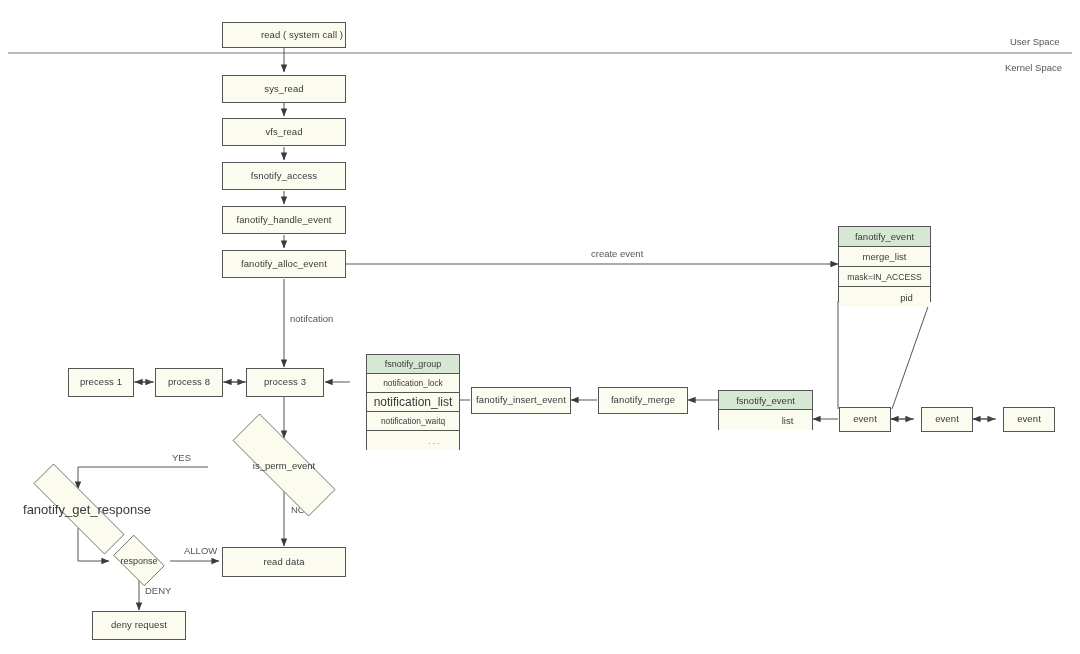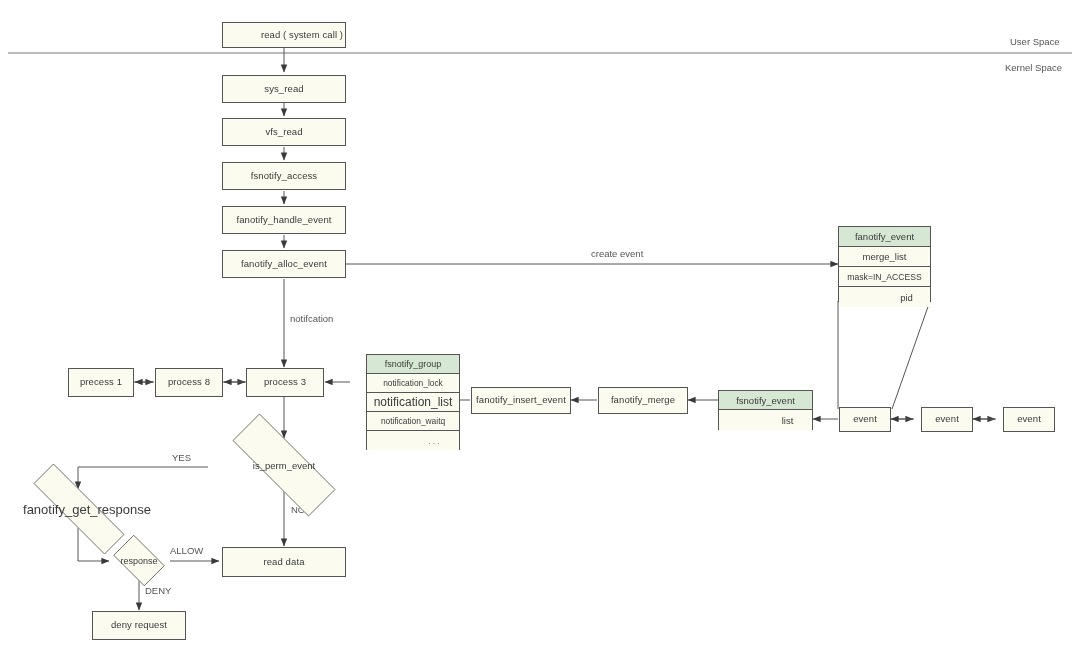--- a/index.html
+++ b/index.html
@@ -98,21 +98,21 @@
   <div class="node" style="left:222px;top:75px;width:124px;height:28px;">sys_read</div>
   <div class="node" style="left:222px;top:118px;width:124px;height:28px;">vfs_read</div>
   <div class="node" style="left:222px;top:162px;width:124px;height:28px;">fsnotify_access</div>
   <div class="node" style="left:222px;top:206px;width:124px;height:28px;">fanotify_handle_event</div>
   <div class="node" style="left:222px;top:250px;width:124px;height:28px;">fanotify_alloc_event</div>
 
   <div class="elabel" style="left:549px;top:248px;margin-left:42px;">create event</div>
   <div class="elabel" style="left:290px;top:313px;">notifcation</div>
   <div class="elabel" style="left:172px;top:452px;">YES</div>
   <div class="elabel" style="left:291px;top:504px;">NO</div>
-  <div class="elabel" style="left:170px;top:545px;">ALLOW</div>
+  <div class="elabel" style="left:184px;top:545px;">ALLOW</div>
   <div class="elabel" style="left:145px;top:585px;">DENY</div>
 
   <div class="struct" style="left:838px;top:226px;width:93px;height:76px;">
     <div class="row head">fanotify_event</div>
     <div class="row">merge_list</div>
     <div class="row" style="font-size:8.6px;">mask=IN_ACCESS</div>
     <div class="row">pid</div>
   </div>
 
   <div class="struct" style="left:366px;top:354px;width:94px;height:96px;">

